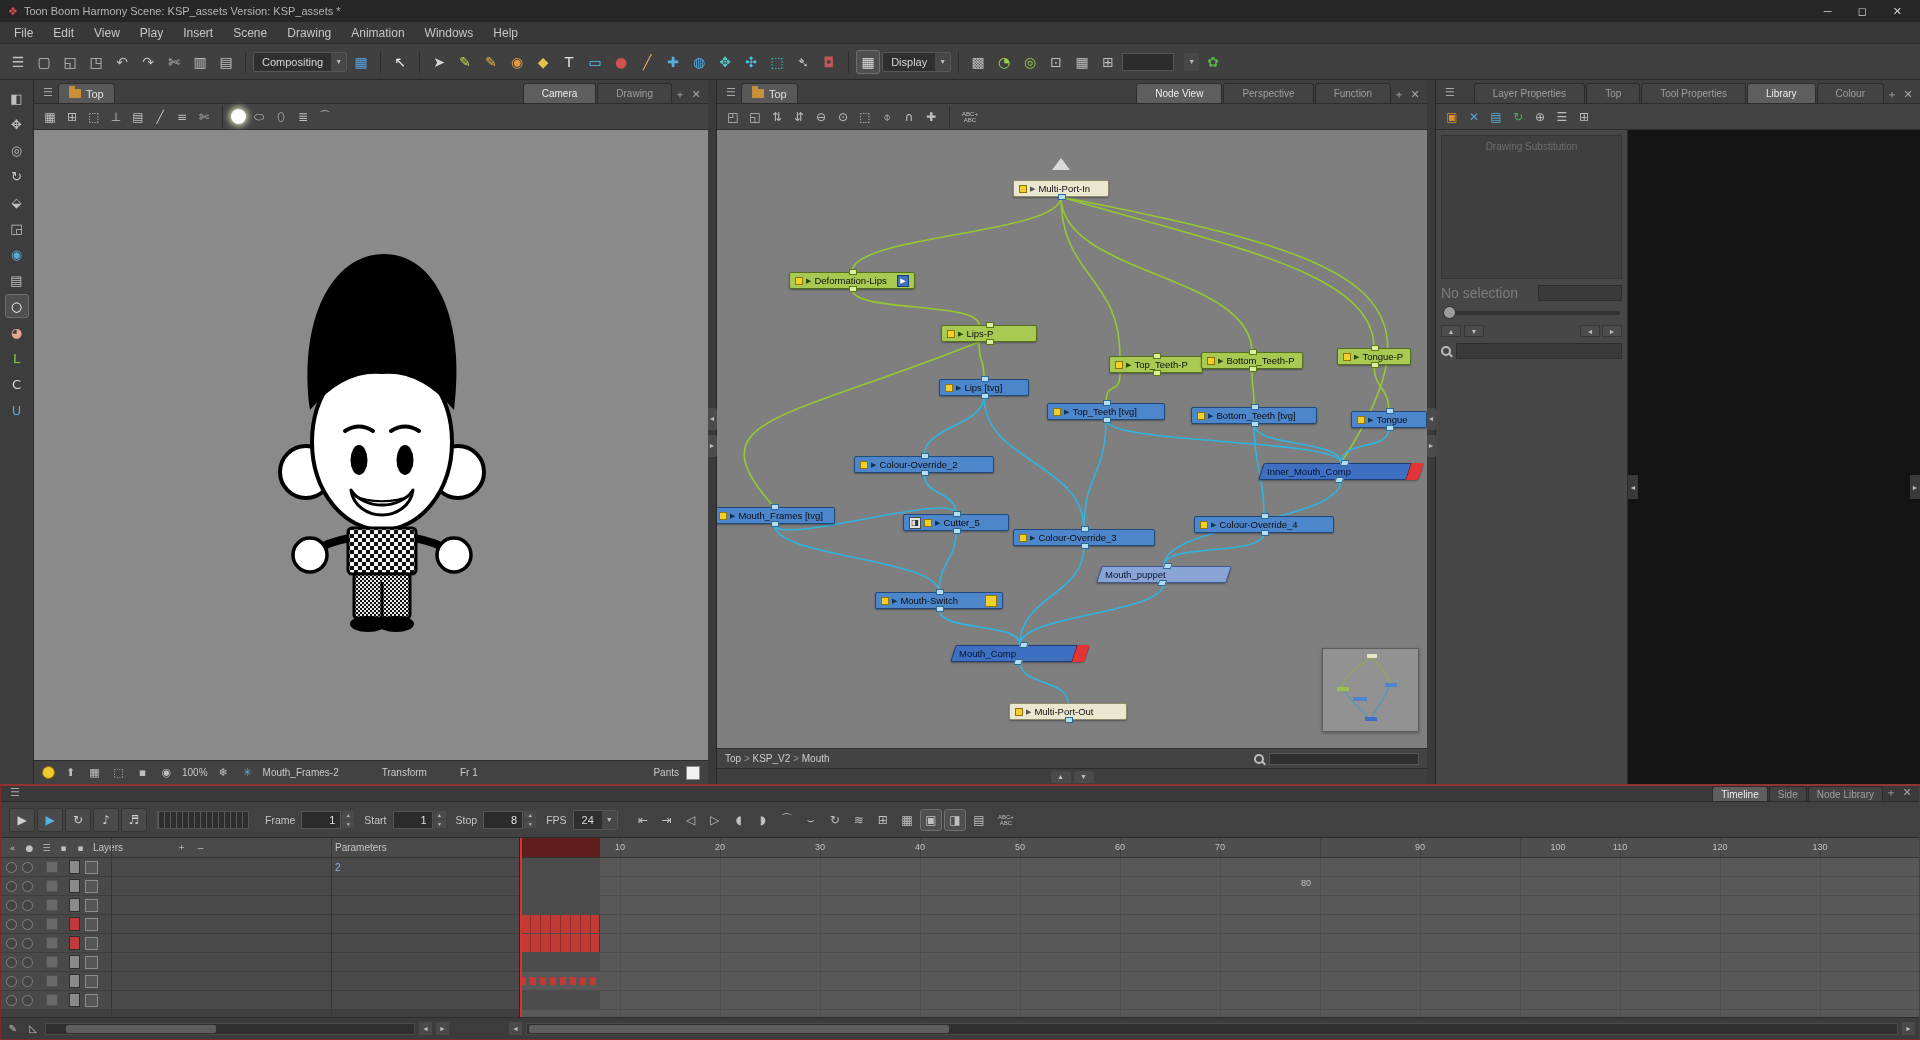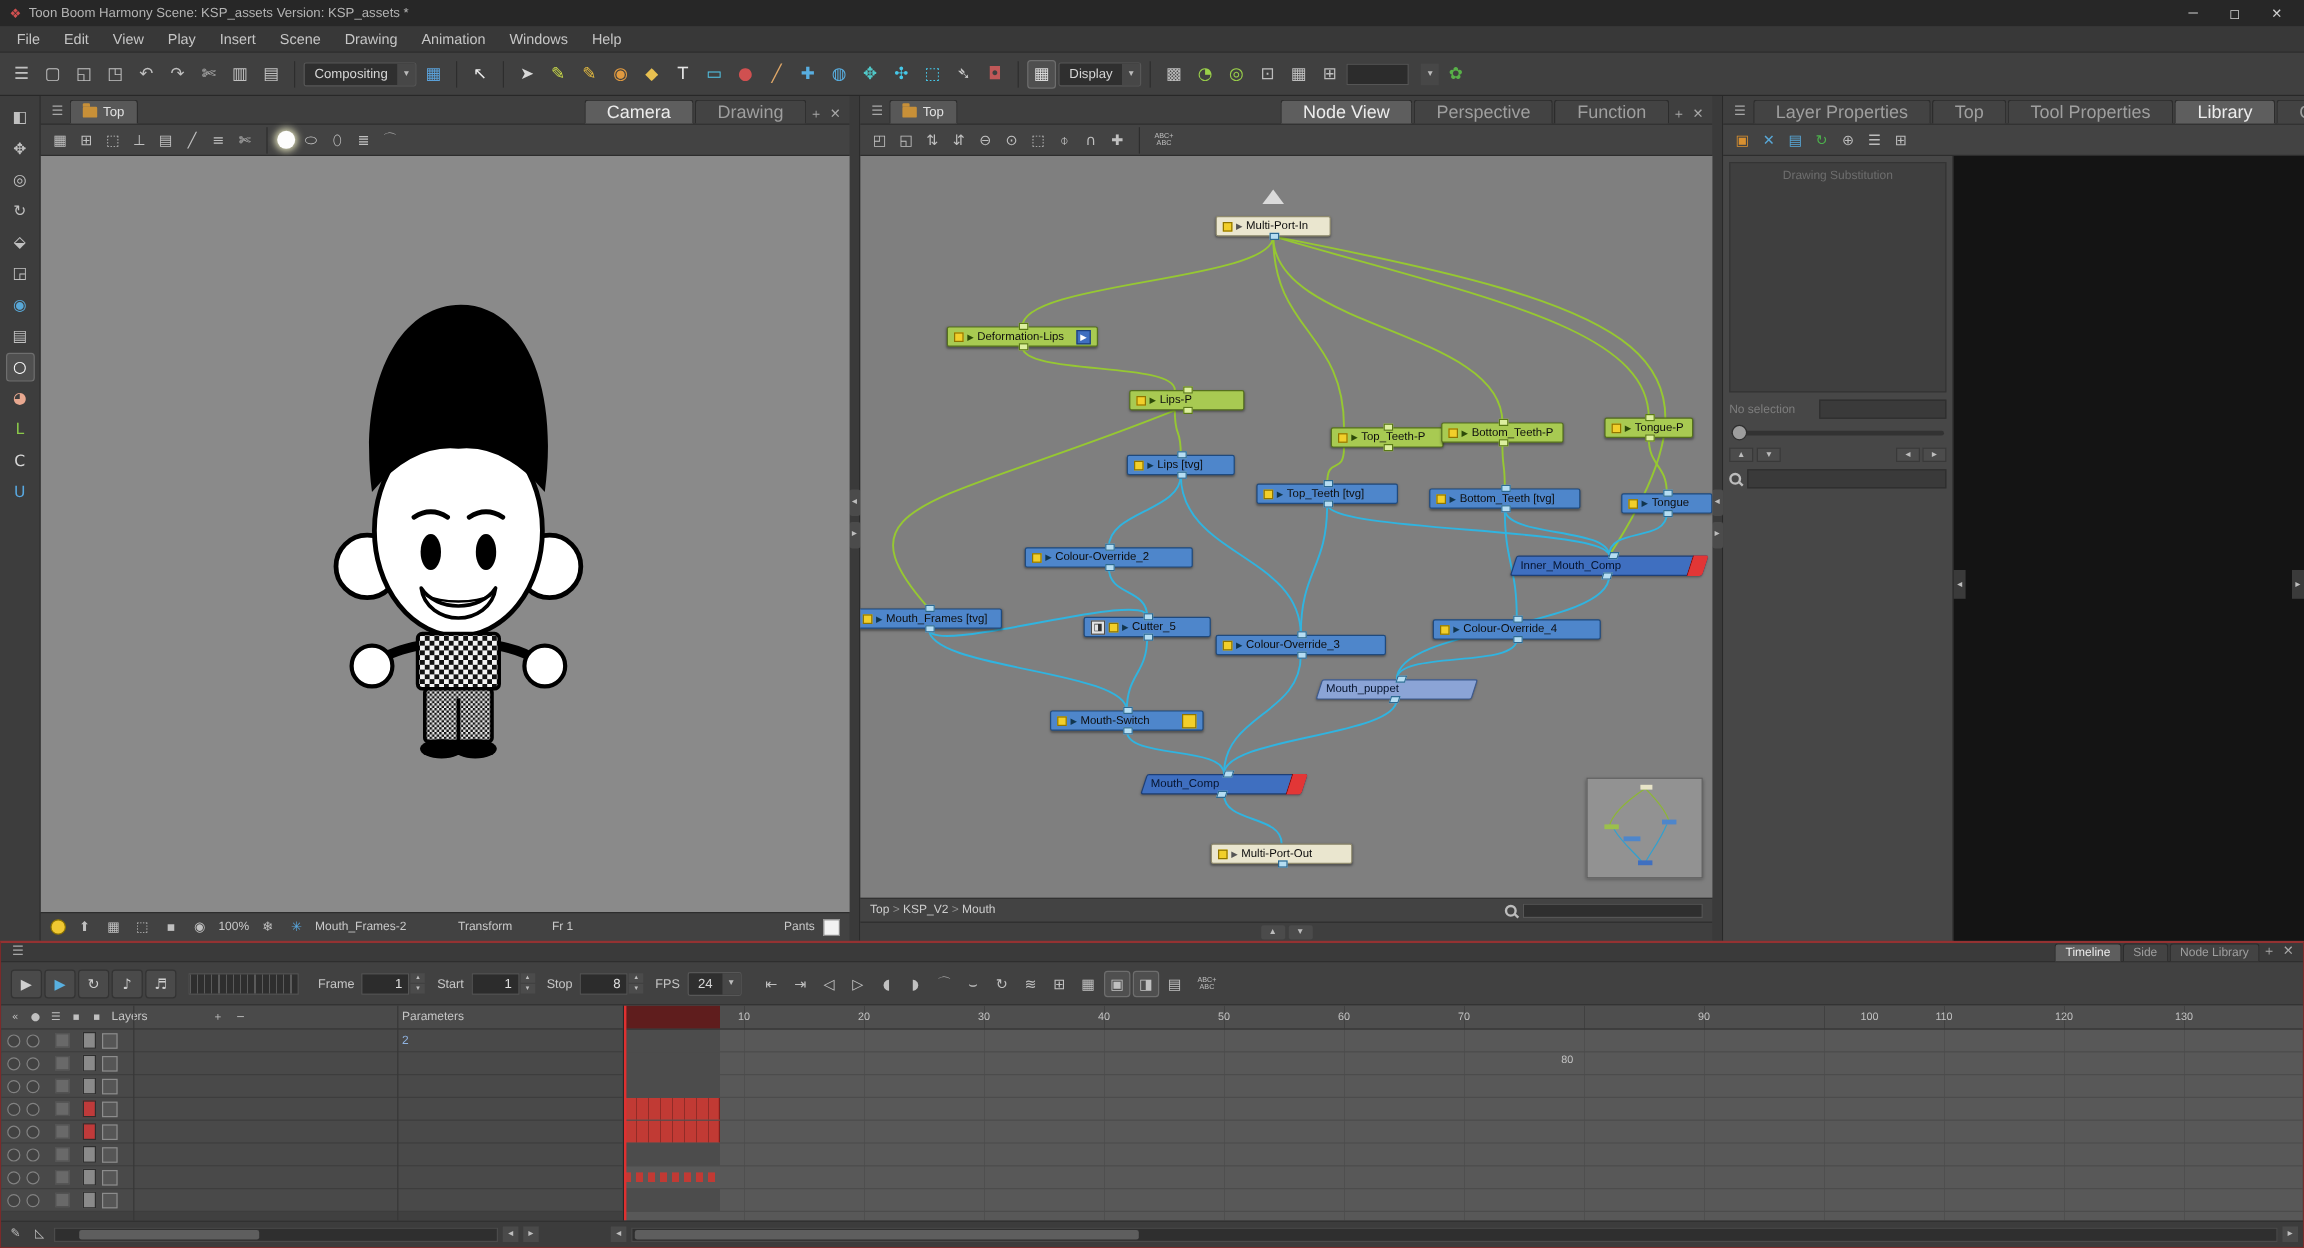--- a/index.html
+++ b/index.html
@@ -33,21 +33,21 @@
 .panel{display:flex;flex-direction:column;background:#454545;min-width:0}
 .camera-panel{width:674px;flex:none}
 .node-panel{width:710px;flex:none}
 .right-panel{flex:1}
 .panel-header{height:24px;background:#3f3f3f;display:flex;align-items:flex-end;padding:0 4px;border-bottom:1px solid #2c2c2c;flex:none}
 .view-burger{font-size:11px;color:#a8a8a8;padding:0 5px 4px}
 .view-tab{height:20px;background:#585858;border:1px solid #2c2c2c;border-bottom:none;border-radius:3px 3px 0 0;display:flex;align-items:center;gap:5px;padding:0 10px;font-size:11px;color:#e0e0e0}
 .folder-glyph{width:12px;height:9px;background:#c89038;border-radius:1px;position:relative;flex:none}
 .folder-glyph::before{content:"";position:absolute;top:-3px;left:0;width:6px;height:3px;background:#c89038;border-radius:1px 1px 0 0}
 .tab-group{margin-left:auto;display:flex;align-items:flex-end}
-.tab{height:20px;display:flex;align-items:center;padding:0 18px;font-size:15px;color:#9f9f9f;background:#434343;border:1px solid #2c2c2c;border-bottom:none;border-radius:3px 3px 0 0;margin-left:1px;white-space:nowrap}
+.tab{height:20px;display:flex;align-items:center;padding:0 18px;font-size:10px;color:#9f9f9f;background:#434343;border:1px solid #2c2c2c;border-bottom:none;border-radius:3px 3px 0 0;margin-left:1px;white-space:nowrap}
 .tab.active{background:#5e5e5e;color:#ececec}
 .tab-plus,.tab-close{width:16px;height:18px;display:flex;align-items:center;justify-content:center;font-size:11px;color:#a8a8a8}
 .sub-toolbar{height:26px;background:#434343;border-bottom:1px solid #2d2d2d;display:flex;align-items:center;gap:3px;padding:0 6px;flex:none}
 .sub-toolbar .icon{width:20px;height:20px;font-size:12px}
 .vsplit{width:9px;background:#3a3a3a;border-right:1px solid #292929;display:flex;flex-direction:column;align-items:center;justify-content:center;gap:5px;flex:none}
 .chev{width:9px;height:22px;background:#4b4b4b;color:#bdbdbd;font-size:7px;display:flex;align-items:center;justify-content:center;border-radius:2px}
 
 
 .camera-canvas{flex:1;background:#8a8a8a;position:relative;overflow:hidden;min-height:0}
 .status-bar{height:24px;background:#424242;border-top:1px solid #2d2d2d;display:flex;align-items:center;gap:7px;padding:0 8px;font-size:10px;color:#c9c9c9;flex:none}
@@ -86,22 +86,22 @@
 .zoom-box{margin-left:auto;display:flex;align-items:center;gap:5px}
 .mag{width:10px;height:10px;border:2px solid #bdbdbd;border-radius:50%;position:relative;flex:none}
 .mag::after{content:"";position:absolute;width:5px;height:2px;background:#bdbdbd;transform:rotate(45deg);right:-4px;bottom:-2px}
 .zoom-track{width:150px;height:12px;background:#2f2f2f;border:1px solid #565656}
 .node-bottom{height:16px;background:#3f3f3f;display:flex;align-items:center;justify-content:center;gap:3px;border-top:1px solid #2d2d2d;flex:none}
 .nb-btn{width:20px;height:12px;background:#4b4b4b;color:#bdbdbd;font-size:7px;display:flex;align-items:center;justify-content:center;border-radius:2px}
 
 
 .right-body{flex:1;display:flex;min-height:0}
 .right-left{width:192px;background:#474747;border-right:1px solid #2b2b2b;display:flex;flex-direction:column;padding:5px;gap:6px;flex:none}
-.subst-box{height:192px;background:#3f3f3f;border:1px solid #343434;display:flex;justify-content:center;padding-top:5px;font-size:10px;color:#6e6e6e}
-.no-sel-row{display:flex;align-items:center;gap:20px;font-size:10px;color:#7d7d7d}
+.subst-box{height:144px;background:#3f3f3f;border:1px solid #343434;display:flex;justify-content:center;padding-top:5px;font-size:10px;color:#6e6e6e}
+.no-sel-row{display:flex;align-items:center;gap:20px;font-size:14px;color:#7d7d7d}
 .no-sel-field{flex:1;height:16px;background:#3a3a3a;border:1px solid #2e2e2e}
 .slider-row{padding:4px 2px}
 .slider-track{height:4px;background:#323232;border-radius:2px;position:relative}
 .slider-knob{position:absolute;left:0;top:-5px;width:13px;height:13px;border-radius:50%;background:#9d9d9d;border:1px solid #2e2e2e}
 .spin-row{display:flex;align-items:center;gap:3px;justify-content:center}
 .spin-row .sp{width:20px;height:12px;background:#4c4c4c;border:1px solid #393939;color:#bdbdbd;font-size:7px;display:flex;align-items:center;justify-content:center}
 .spin-row .side{margin-left:auto;display:flex;gap:2px}
 .search-row{display:flex;align-items:center;gap:5px}
 .search-input{flex:1;height:16px;background:#3a3a3a;border:1px solid #2e2e2e}
 .lib-tree{flex:1;background:#414141;border:1px solid #343434;padding-top:2px;overflow:hidden}

